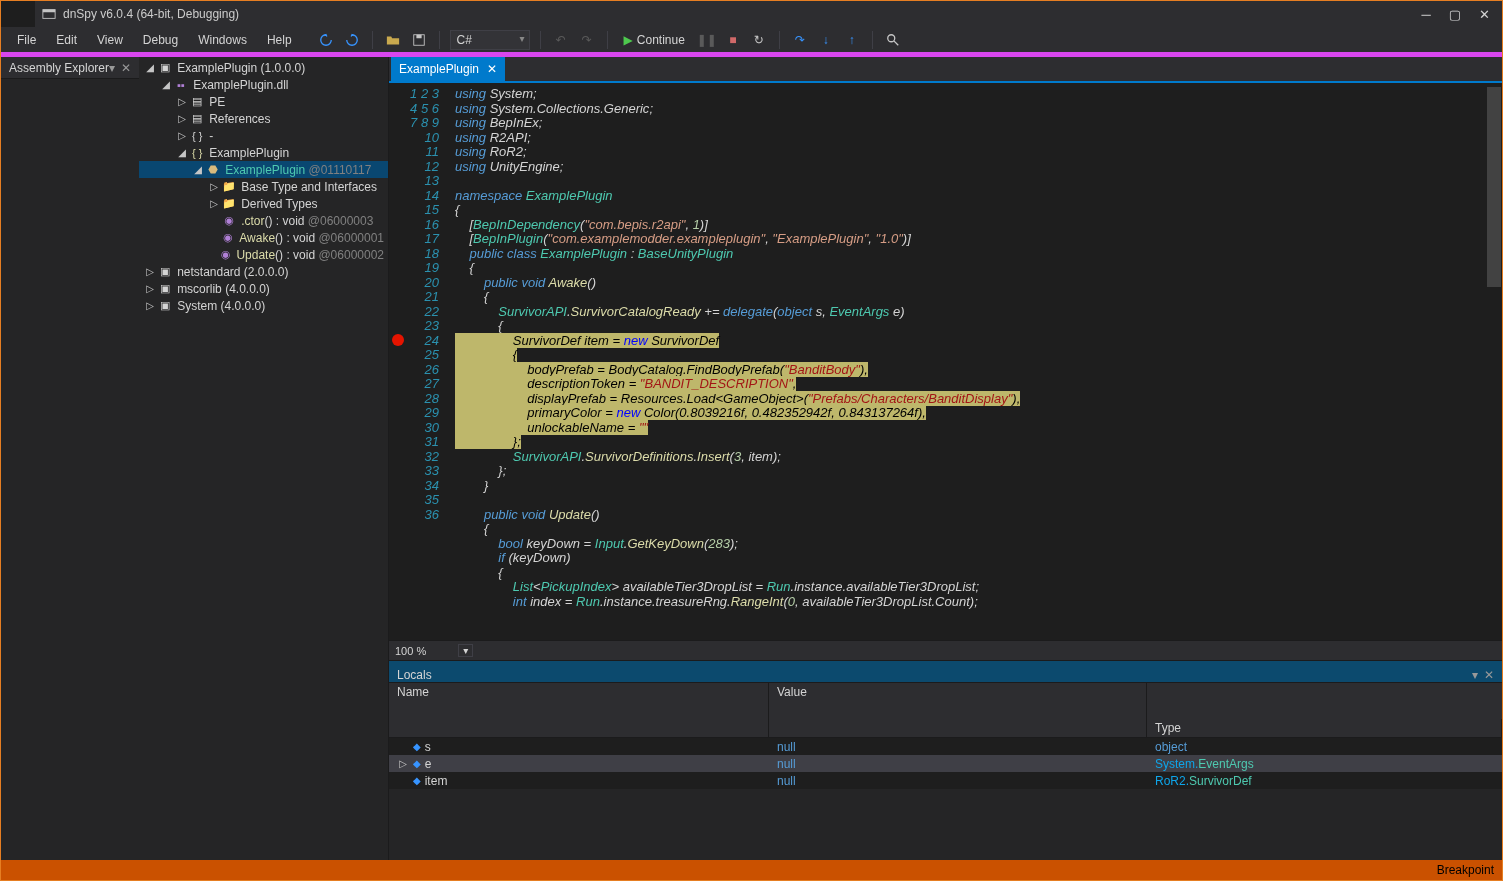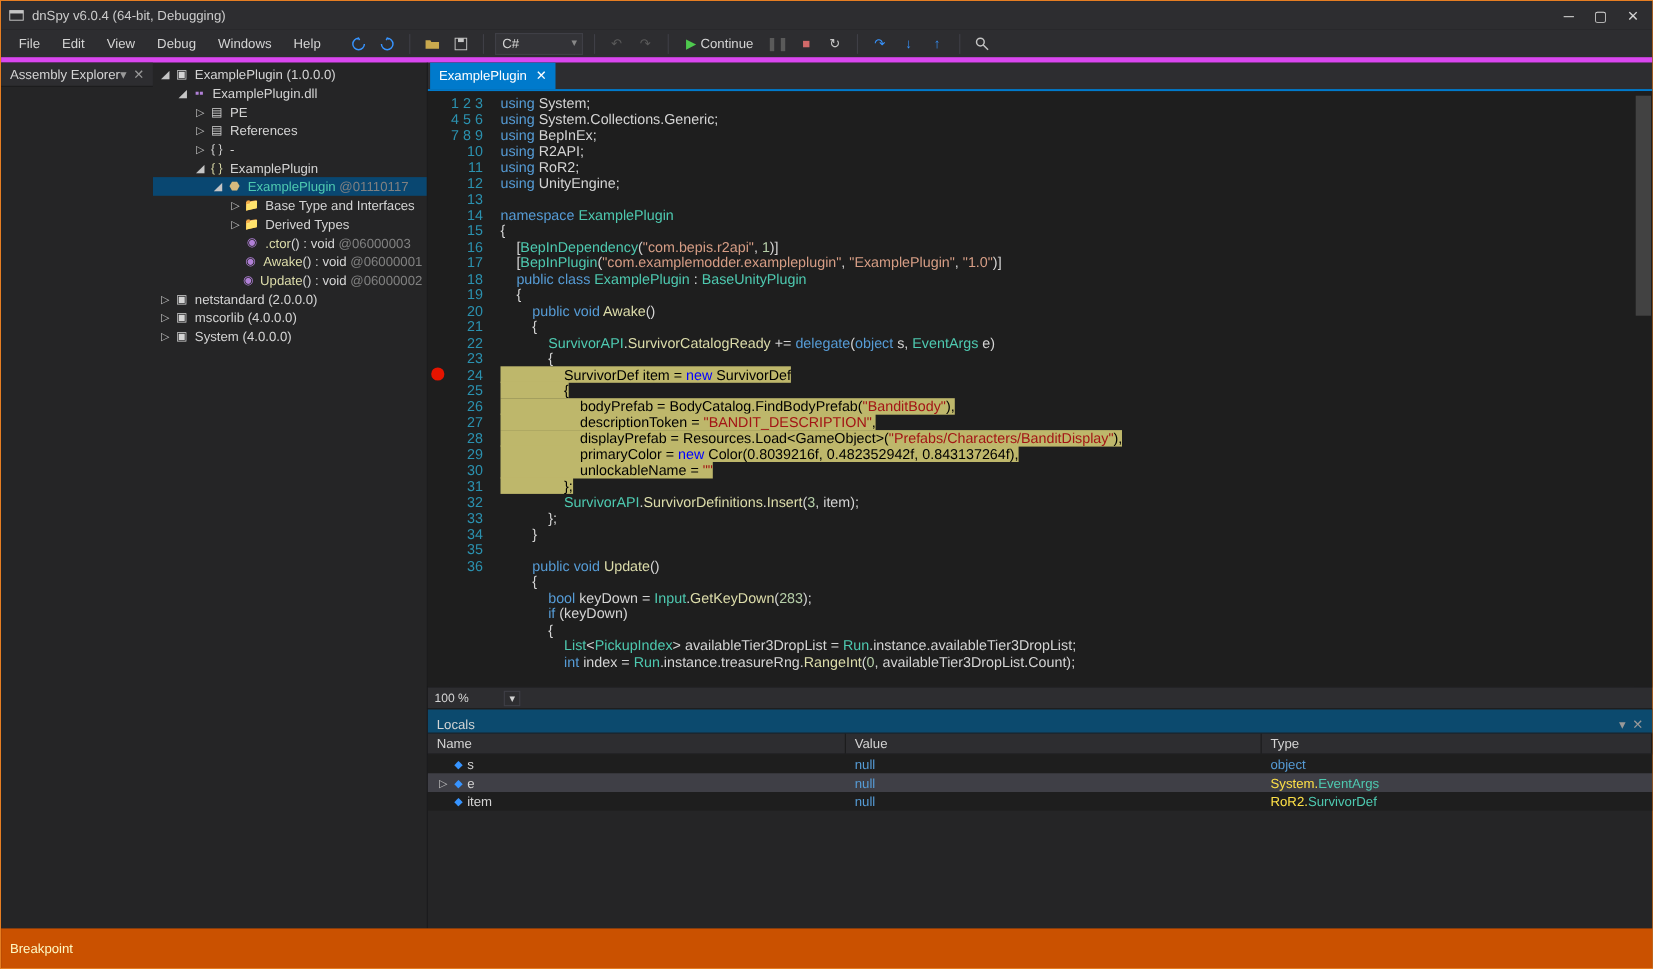--- a/index.html
+++ b/index.html
@@ -1,18 +1,18 @@
 <!DOCTYPE html>
 <html><head>
 <meta charset="utf-8">
 <style>
 * { margin: 0; padding: 0; box-sizing: border-box; font-family: 'Segoe UI', Tahoma, sans-serif; }
 body { background: #1e1e1e; color: #d4d4d4; font-size: 12px; overflow: hidden; }
 .app { width: 1503px; height: 881px; display: flex; flex-direction: column; border: 1px solid #e67e22; }
-.titlebar { height: 26px; background: #2d2d30; display: flex; align-items: center; padding: 12px 6px; color: #cccccc; font-size: 12px; }
+.titlebar { height: 26px; background: #2d2d30; display: flex; align-items: center; padding: 12px 6px; color: #cccccc; font-size: 12px; margin-left: 34px; }
 .titlebar .t-icon { width: 16px; height: 16px; margin-right: 6px; display: inline-flex; align-items: center; justify-content: center; }
 .titlebar .win-controls { margin-left: auto; display: flex; gap: 18px; padding-right: 6px; }
 .titlebar .win-controls span { cursor: pointer; color: #d4d4d4; font-size: 13px;}
 .menubar { height: 30px; background: #2d2d30; display: flex; align-items: center; padding: 0 6px; border-bottom: 5px solid #d946ef;}
 .menubar .menu-item { padding: 4px 10px; color: #d4d4d4; cursor: pointer; }
 .toolbar { display: flex; align-items: center; margin-left: 14px; gap: 6px; }
 .toolbar .sep { width: 1px; height: 18px; background: #3f3f46; margin: 0 4px; }
 .toolbar .tbtn { width: 20px; height: 20px; display: inline-flex; align-items: center; justify-content: center; cursor: pointer; color: #c5c5c5; }
 .toolbar .tbtn.blue { color: #3794ff; }
 .toolbar .tbtn.red { color: #d16969; }
@@ -36,21 +36,21 @@
 .tree-node .label .teal { color: #4ec9b0; }
 .tree-node .label .yellow { color: #dcdcaa; }
 .tree-node .label .gray { color: #808080; }
 .main { flex: 1; display: flex; flex-direction: column; min-width: 0;}
 .tabbar { height: 26px; background: #2d2d30; display: flex; align-items: flex-end; padding-left: 2px; border-bottom: 2px solid #007acc;}
 .tab { height: 24px; background: #007acc; color: #fff; display: flex; align-items: center; padding: 0 8px; gap: 8px; font-size: 12px; cursor: pointer;}
 .tab .close-x { font-size: 12px; cursor: pointer;}
 .editor-wrap { flex: 1; display: flex; min-height: 0; background: #1e1e1e;}
 .gutter-margin { width: 20px; background: #1e1e1e; position: relative;}
 .breakpoint-dot { width: 12px; height: 12px; background: #e51400; border-radius: 50%; position: absolute; left: 3px;}
-.editor { flex: 1; display: flex; font-family: Consolas, monospace; font-size: 13px; line-height: 14.5px; overflow: hidden; position: relative;}
+.editor { flex: 1; display: flex; font-family: Consolas, monospace; font-size: 13px; line-height: 14.5px; overflow: hidden; position: relative; font-style: italic;}
 .lines { width: 38px; text-align: right; color: #2b91af; padding: 4px 8px 4px 0; user-select: none;}
 .code { flex: 1; padding: 4px 0; white-space: pre; position: relative;}
 .code .ln { height: 14.5px; padding-left: 8px;}
 .hl-block { background: #beb76b; color: #000;}
 .hl-block .kw { color: #0000ff;}
 .hl-block .type2 { color: #000;}
 .hl-block .str2 { color: #a31515;}
 .hl-block .num2 { color: #000;}
 .hl-block .fn2 { color: #000;}
 .kw { color: #569cd6; }
@@ -63,34 +63,34 @@
 .scrollbar-v .thumb { position: absolute; width: 14px; left: 1px; top: 4px; height: 200px; background: #424242;}
 .zoom-bar { height: 20px; background: #2d2d30; display: flex; align-items: center; padding: 0 6px; color: #d4d4d4; font-size: 11px; border-top: 1px solid #1b1b1c; gap: 28px;}
 .zoom-bar .drop { border: 1px solid #3f3f46; padding: 0 4px; margin-left: 4px; font-size:10px;}
 .locals-panel { height: 200px; background: #252526; display: flex; flex-direction: column; border-top: 1px solid #1b1b1c;}
 .locals-header { height: 22px; background: #0c4a6e; display: flex; align-items: flex-end; padding: 0 8px; border-bottom: 1px solid #1b1b1c;}
 .locals-header .hdr-ctrl { margin-left: auto; display: flex; gap: 6px; color: #999; cursor: pointer;}
 .locals-cols { display: flex; background: #2d2d30; border-bottom: 1px solid #1b1b1c;}
 .locals-cols .col { padding: 2px 8px; border-right: 1px solid #1b1b1c; color: #d4d4d4;}
 .col-name { width: 380px; }
 .col-value { width: 378px; }
-.col-type { flex: 1; }
+.col-type { flex: 1; margin-top: 36px; }
 .locals-rows .row { display: flex; height: 17px; align-items: center; cursor:pointer;}
 .locals-rows .row:nth-child(odd){ background:#1e1e1e;}
 .locals-rows .row.sel { background: #3f3f46;}
 .locals-rows .cell { padding: 0 8px; overflow: hidden; white-space: nowrap;}
 .locals-rows .cell.name { width: 380px; display:flex; align-items:center; gap:4px;}
 .locals-rows .cell.value { width: 378px; color: #569cd6;}
 .locals-rows .cell.type { flex: 1;}
 .locals-rows .cell.type .ns { color: #4ec9b0;}
 .locals-rows .cell.type .obj { color: #569cd6;}
-.locals-rows .cell.type .cls { color: #fde047; text-align: center;}
+.locals-rows .cell.type .cls { color: #0ea5e9; text-align: center;}
 .row .exp { width:12px; color:#c5c5c5; font-size:10px; text-align:center;}
 .row .cube { color:#3794ff; font-size:10px;}
-.statusbar { height: 36px; background: #ca5100; color: #fef9c3; display: flex; align-items: center; padding: 0 8px; font-size: 12px;}
+.statusbar { height: 20px; background: #ca5100; color: #000000; display: flex; align-items: center; padding: 0 8px; font-size: 12px; justify-content: flex-end;}
 svg { display: block; }
 </style>
 </head>
 <body>
 
 <div class="app">
 
   <div class="titlebar">
     <span class="t-icon">
       <svg width="14" height="14" viewBox="0 0 16 16">

